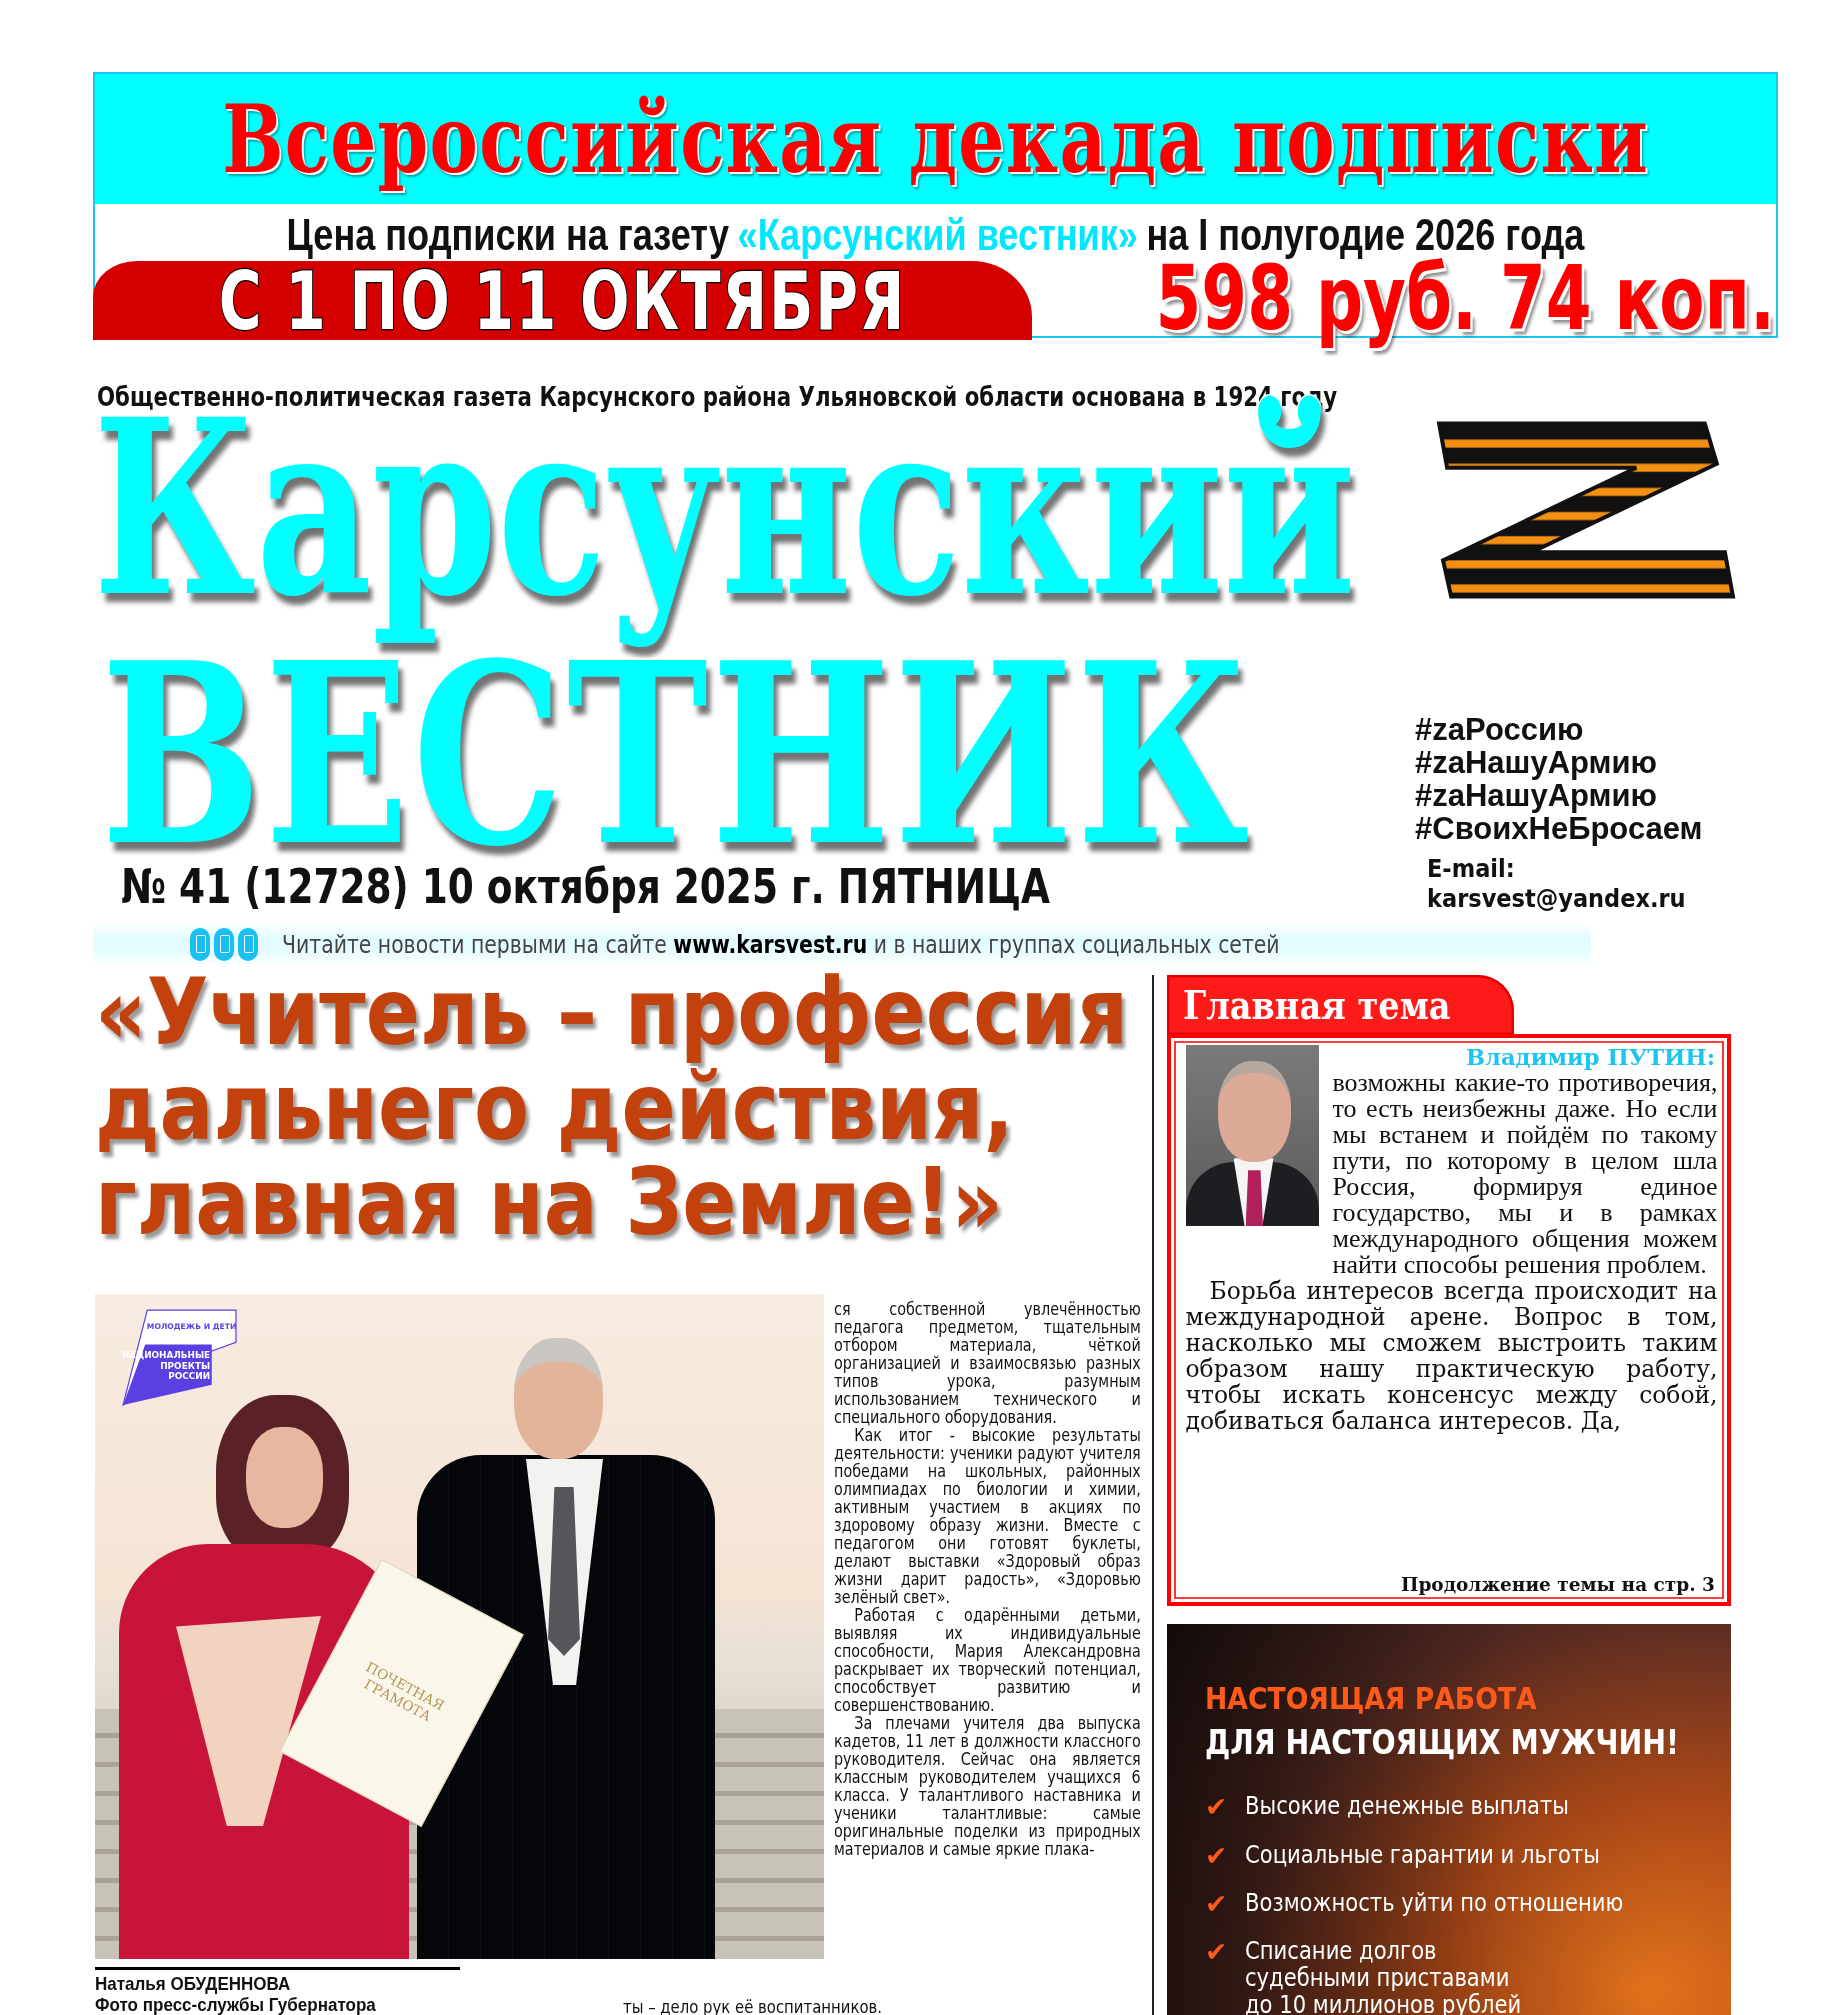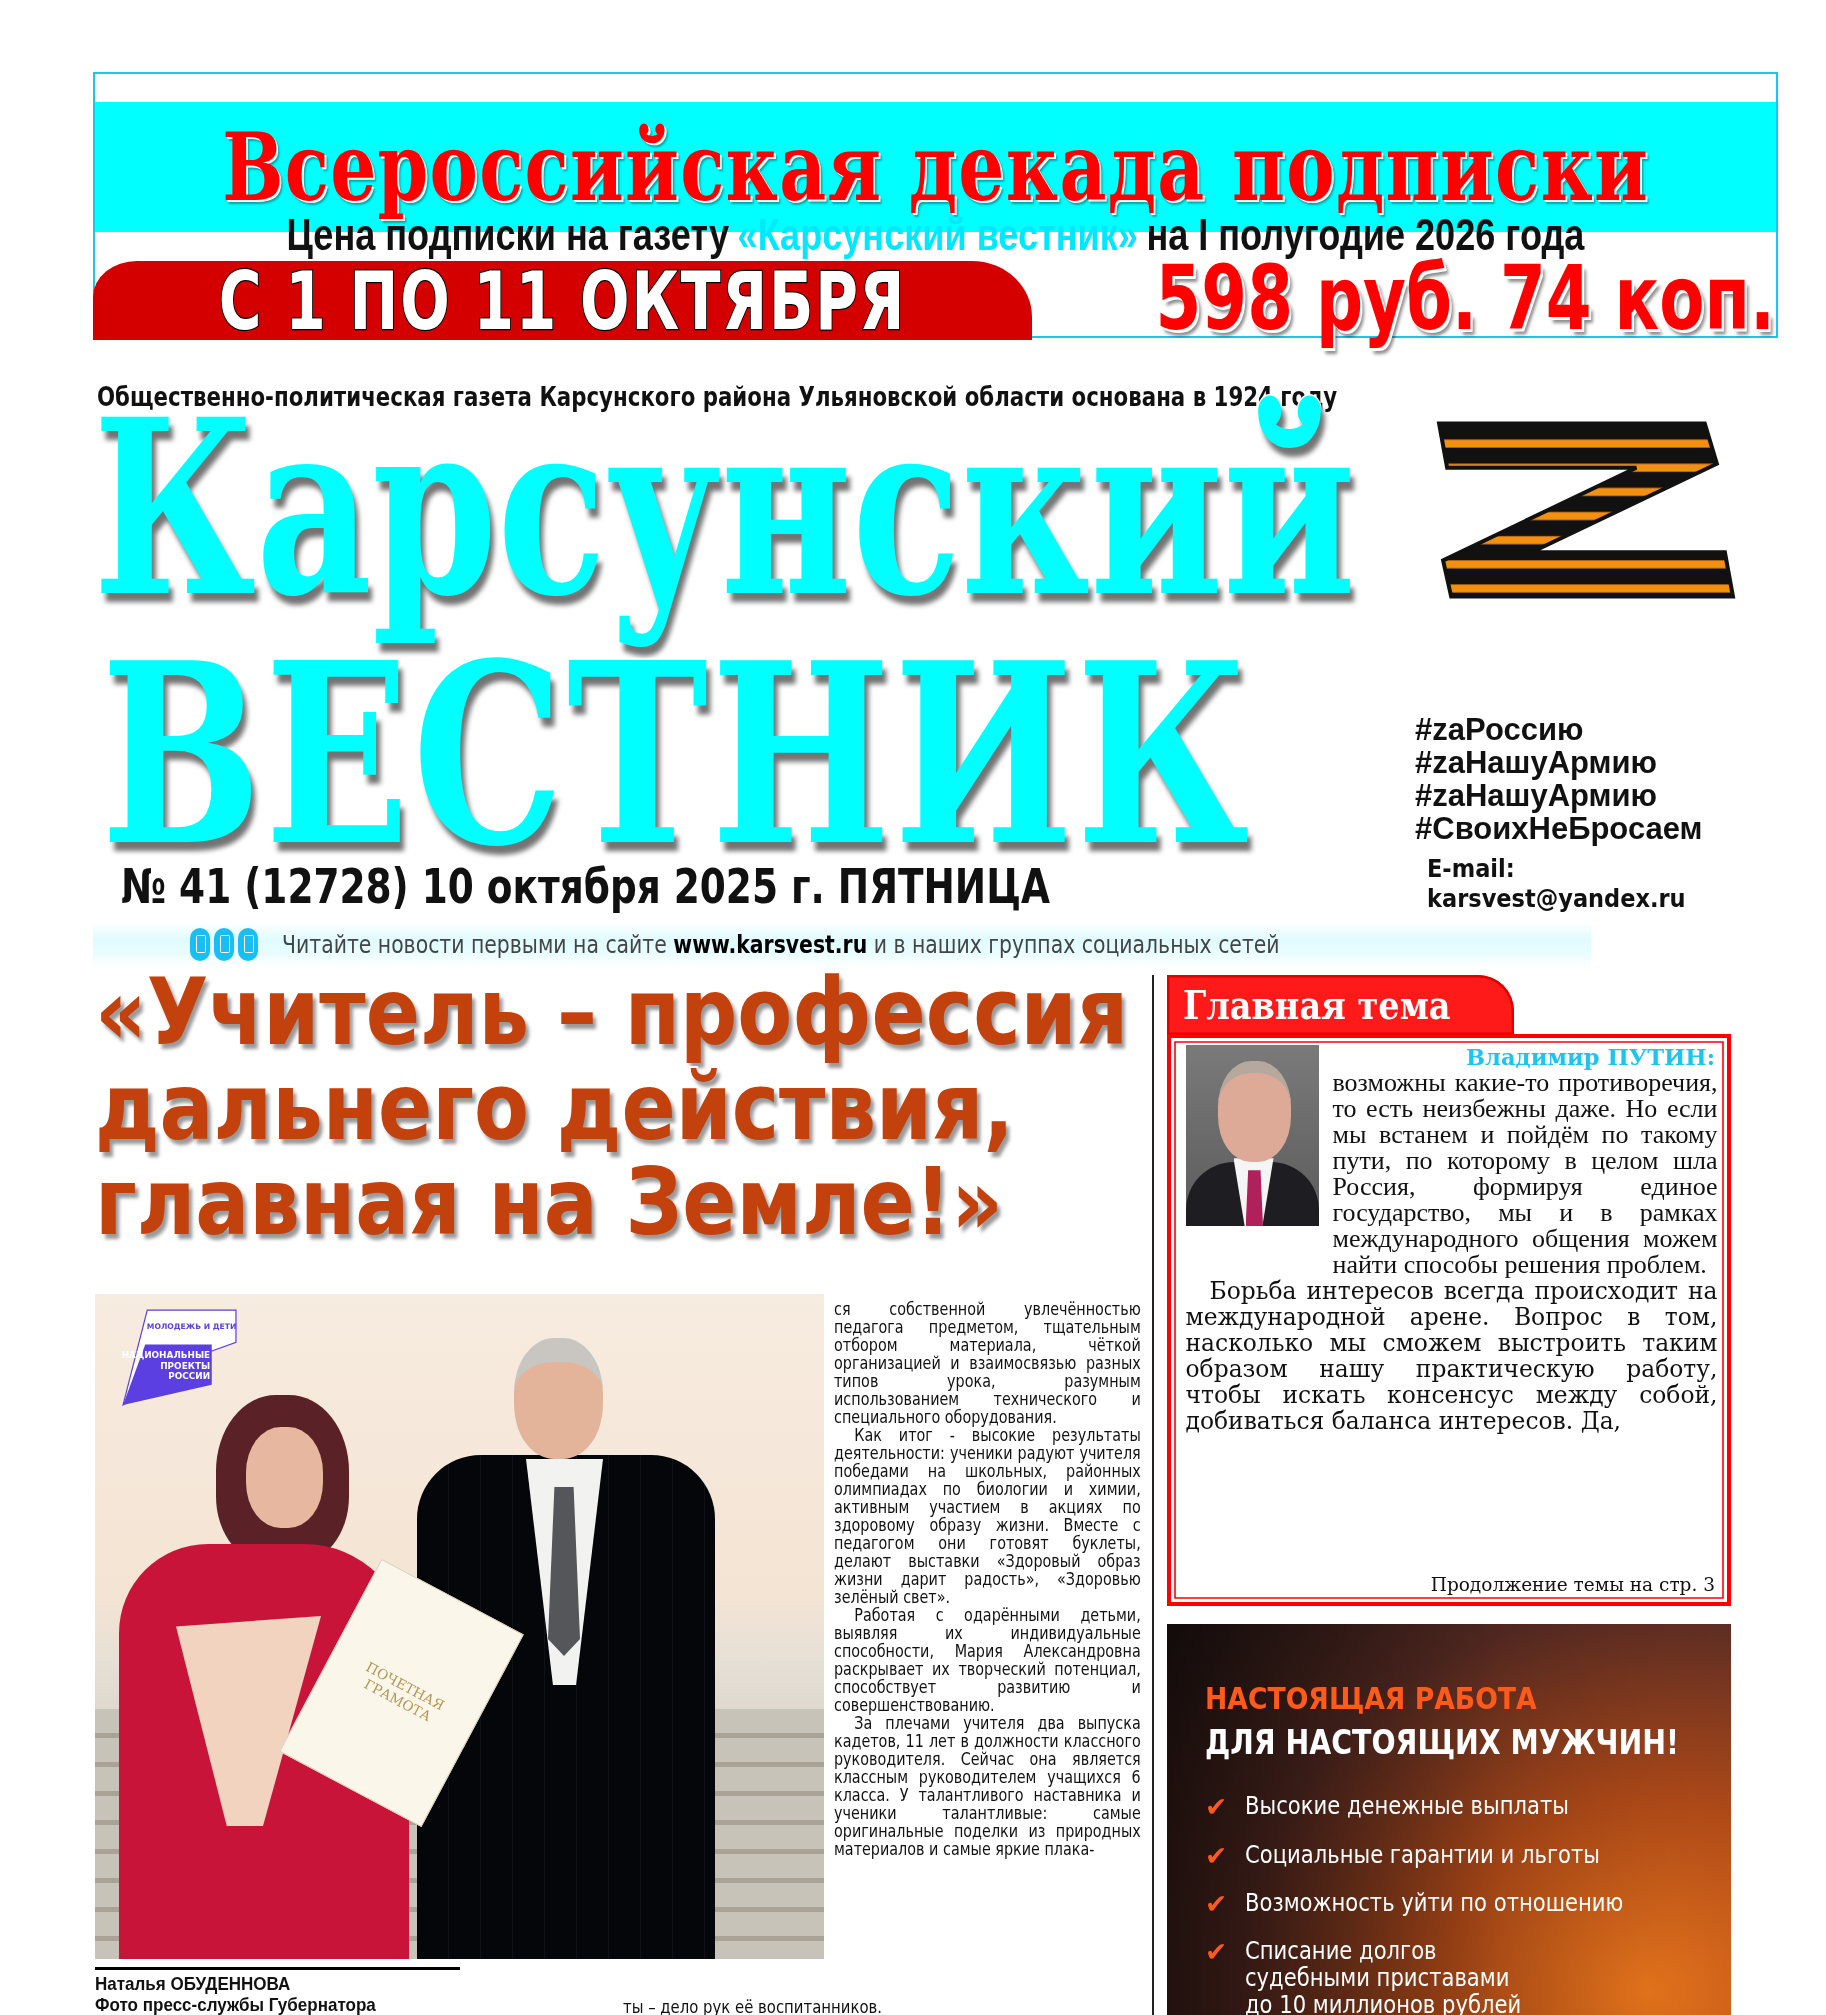--- a/index.html
+++ b/index.html
@@ -2,21 +2,21 @@
 <html style="font-size:6.4px"><head>
 <meta charset="utf-8">
 <style>
   * { box-sizing: border-box; margin: 0; padding: 0; }
   html, body { width: 1827px; height: 2520px; background: #ffffff; overflow: hidden; }
   body { position: relative; font-family: "DejaVu Sans", sans-serif; color: #111; }
   .abs { position: absolute; }
 
   
   #sub-banner { left: 93px; top: 72px; width: 1685px; height: 266px; border: 2.4px solid #19c6ec; background: #fff; }
-  #sub-title-bar { left: 0; top: 0; width: 100%; height: 130px; background: #00ffff; display: flex; align-items: center; justify-content: center; margin-top: 28px; }
+  #sub-title-bar { left: 0; top: 0; width: 100%; height: 130px; background: #00ffff; display: flex; align-items: center; justify-content: center; }
   #sub-title { font-family: "DejaVu Serif", serif; font-weight: bold; font-size: 93px; color: #ff0000; letter-spacing: 1.6px; white-space: nowrap; text-shadow: 2.4px 2.4px 0 #fff, 4px 4px 2.4px rgba(0,0,0,0.35); transform: scaleX(0.78); }
   #sub-price-line { left: 0; top: 133px; width: 100%; height: 56px; display: flex; align-items: center; justify-content: center; font-family: "Liberation Sans", sans-serif; font-weight: bold; font-size: 44px; white-space: nowrap; transform: scaleX(0.82); }
   #sub-price-line .hl { color: #00e8ff; margin: 0 10.5px; }
   #sub-dates-pill { left: -2.4px; top: 187px; width: 939px; height: 79px; background: #d40000; border-radius: 44px 60px 0 0 / 36px 56px 0 0; display: flex; align-items: center; justify-content: center; }
   #sub-dates { font-family: "DejaVu Sans", sans-serif; font-weight: bold; font-size: 81px; color: #fff; letter-spacing: 2.4px; white-space: nowrap; transform: scaleX(0.72); -webkit-text-stroke: 2.4px #000; paint-order: stroke fill; }
   #sub-price { left: 943px; top: 177px; width: 737px; height: 93px; display: flex; align-items: center; justify-content: flex-end; font-family: "DejaVu Sans", sans-serif; font-weight: bold; font-size: 89px; color: #ff0000; white-space: nowrap; text-shadow: 3.2px 3.2px 0 #fff, 5.6px 5.6px 4px rgba(0,0,0,0.45); transform-origin: right center; transform: scaleX(0.74); }
 
   
   #tagline { left: 97px; top: 382px; font-family: "DejaVu Sans", sans-serif; font-weight: bold; font-size: 26px; white-space: nowrap; transform-origin: left center; transform: scaleX(0.82); }
 
@@ -82,21 +82,21 @@
   #putin-photo { left: 14.5px; top: 7.3px; width: 133px; height: 181px; background: linear-gradient(180deg, #7a7a7a, #5b5b5b); overflow: hidden; }
   #putin-head { left: 32px; top: 16px; width: 73px; height: 101px; background: #ddaa98; border-radius: 45%; border-top: 12px solid #b7a89e; }
   #putin-suit { left: 0; top: 117px; width: 133px; height: 69px; background: #1d1d22; border-radius: 48px 48px 0 0; }
   #putin-shirt { left: 48px; top: 113px; width: 40px; height: 73px; background: #f5f5f5; clip-path: polygon(0 0, 100% 0, 70% 100%, 30% 100%); }
   #putin-tie { left: 60px; top: 125px; width: 17.7px; height: 60px; background: #b0205a; clip-path: polygon(15% 0, 85% 0, 100% 100%, 0 100%); }
   #quote-author { left: 153px; top: 5.6px; width: 391px; text-align: right; font-family: "DejaVu Serif", serif; font-weight: bold; font-size: 22.6px; color: #1cc4ee; white-space: nowrap; }
   #quote-wrap { left: 14.5px; top: 32px; width: 532px; font-family: "DejaVu Serif", serif; font-size: 23.4px; line-height: 26px; text-align: justify; }
   #quote-float { float: left; width: 147px; height: 202px; }
   #quote-text { text-indent: 24px; }
   #quote-tail { font-family: "Liberation Serif", serif; font-size: 26px; line-height: 26px; }
-  #quote-more { right: 12px; bottom: 7.3px; font-family: "DejaVu Serif", serif; font-weight: normal; font-size: 18.5px; white-space: nowrap; }
+  #quote-more { right: 12px; bottom: 7.3px; font-family: "DejaVu Serif", serif; font-weight: bold; font-size: 18.5px; white-space: nowrap; }
 
   
   #ad { left: 1167px; top: 1624px; width: 564px; height: 816px; overflow: hidden; background: radial-gradient(ellipse at 85% 45%, #e9761c 0%, #b04a18 30%, #5a2c24 60%, #1a1414 100%); }
   #ad-shade { left: 0; top: 0; width: 100%; height: 100%; background: linear-gradient(90deg, rgba(0,0,0,0.55) 0%, rgba(0,0,0,0.1) 60%, rgba(0,0,0,0) 100%); }
   #ad-title1 { left: 38px; top: 56px; font-family: "DejaVu Sans", sans-serif; font-weight: bold; font-size: 31px; color: #ff5a1a; white-space: nowrap; transform-origin: left top; transform: scaleX(0.86); }
   #ad-title2 { left: 38px; top: 99px; font-family: "DejaVu Sans", sans-serif; font-weight: bold; font-size: 33px; color: #fff; white-space: nowrap; transform-origin: left top; transform: scaleX(0.86); }
   .ad-item { position: absolute; left: 38px; display: flex; align-items: flex-start; font-family: "DejaVu Sans", sans-serif; font-size: 24px; line-height: 27px; color: #fff; }
   .ad-item .check { color: #ff5a1a; font-weight: bold; font-size: 26.6px; width: 40px; }
   .ad-item .txt { white-space: nowrap; transform-origin: left top; transform: scaleX(0.88); }
 </style>

